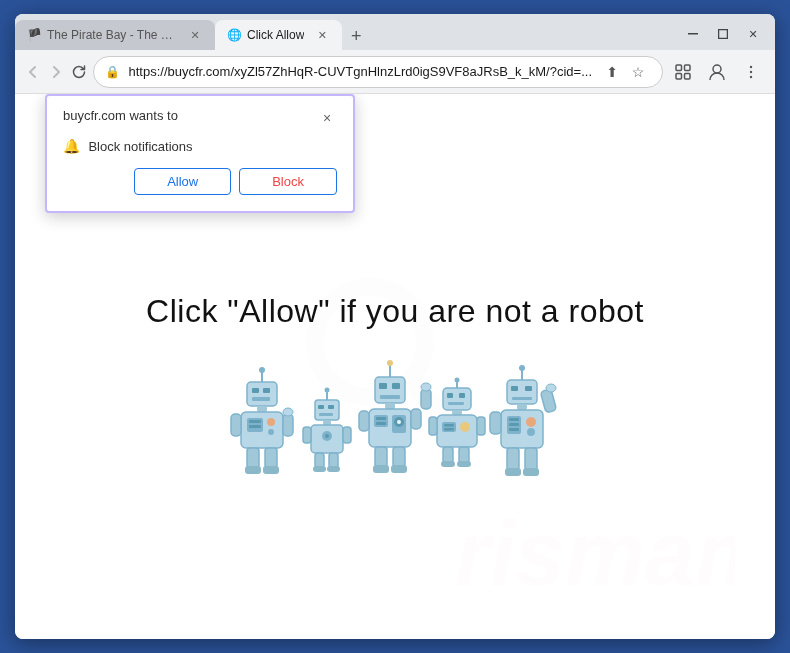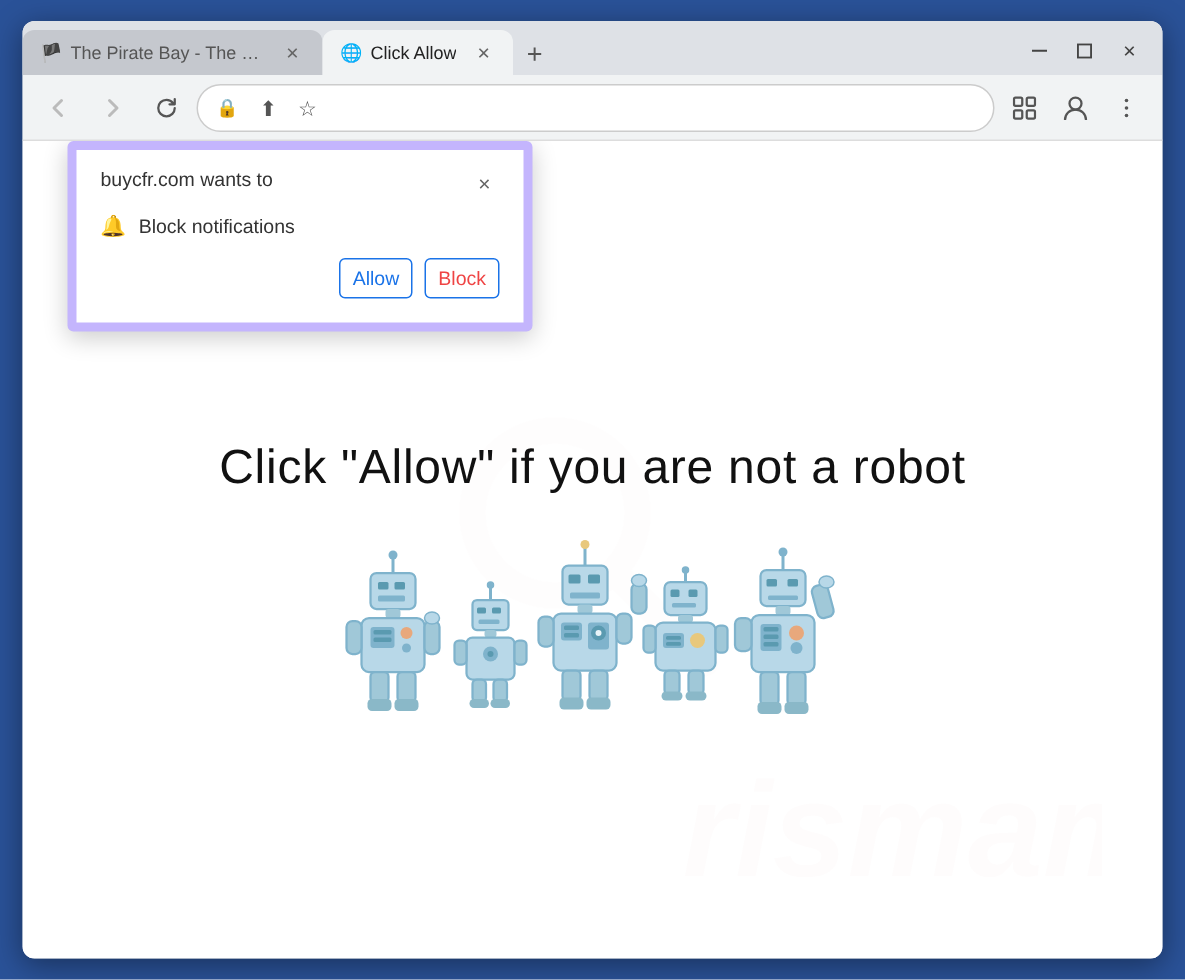--- a/index.html
+++ b/index.html
@@ -232,21 +232,21 @@
       margin-top: 10px;
     }
 
     
     .notification-popup {
       position: absolute;
       top: 0;
       left: 30px;
       width: 310px;
       background: white;
-      border: 6px solid #c4b5fd;
+      border: 2px solid #c4b5fd;
       border-radius: 4px;
       box-shadow: 0 4px 16px rgba(0,0,0,0.2);
       padding: 12px 16px 16px;
       z-index: 100;
     }
     .popup-header {
       display: flex;
       justify-content: space-between;
       align-items: flex-start;
       margin-bottom: 10px;
@@ -280,21 +280,21 @@
     .permission-text {
       font-size: 13px;
       color: #333;
     }
     .popup-buttons {
       display: flex;
       justify-content: flex-end;
       gap: 8px;
     }
     .popup-btn {
-      padding: 5px 8px;
+      padding: 5px 32px;
       border-radius: 4px;
       font-size: 13px;
       cursor: pointer;
       border: 1px solid #1a73e8;
     }
     .popup-btn.allow {
       background: white;
       color: #1a73e8;
     }
     .popup-btn.block {
@@ -349,20 +349,21 @@
           <path d="M6 3l5 5-5 5" stroke="#bbb" stroke-width="2" fill="none" stroke-linecap="round" stroke-linejoin="round"></path>
         </svg>
     </div>
     <div class="nav-icon-btn">
       <svg width="16" height="16" viewBox="0 0 16 16">
           <path d="M13.5 8A5.5 5.5 0 1 1 8 2.5c1.8 0 3.4.86 4.4 2.2M13.5 2v3.5H10" stroke="#555" stroke-width="1.5" fill="none" stroke-linecap="round" stroke-linejoin="round"></path>
         </svg>
     </div>
     <div class="address-bar">
       <span class="lock-icon">🔒</span>
+      <span class="address-text">https://buycfr.com/xyZl57ZhHqR-CUVTgnHlnzLrd0igS9VF8aJRsB_k_kM/?cid=...</span>
       <div class="address-actions">
         <div class="addr-icon-btn">⬆</div>
         <div class="addr-icon-btn">☆</div>
       </div>
     </div>
     <div class="nav-right">
       <div class="nav-icon-btn">
         <svg width="16" height="16" viewBox="0 0 16 16">
             <rect x="1" y="1" width="5.5" height="5.5" rx="1" fill="none" stroke="#555" stroke-width="1.5"></rect>
             <rect x="9.5" y="1" width="5.5" height="5.5" rx="1" fill="none" stroke="#555" stroke-width="1.5"></rect>

